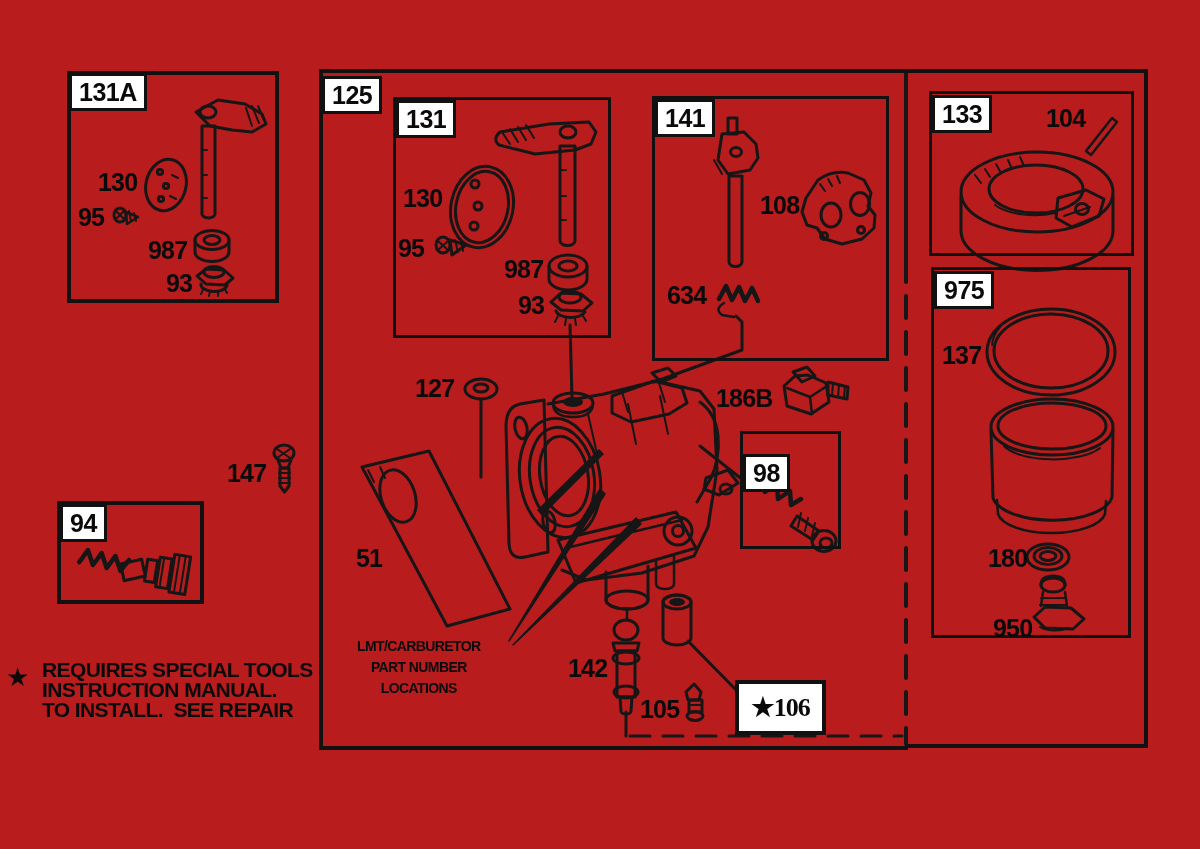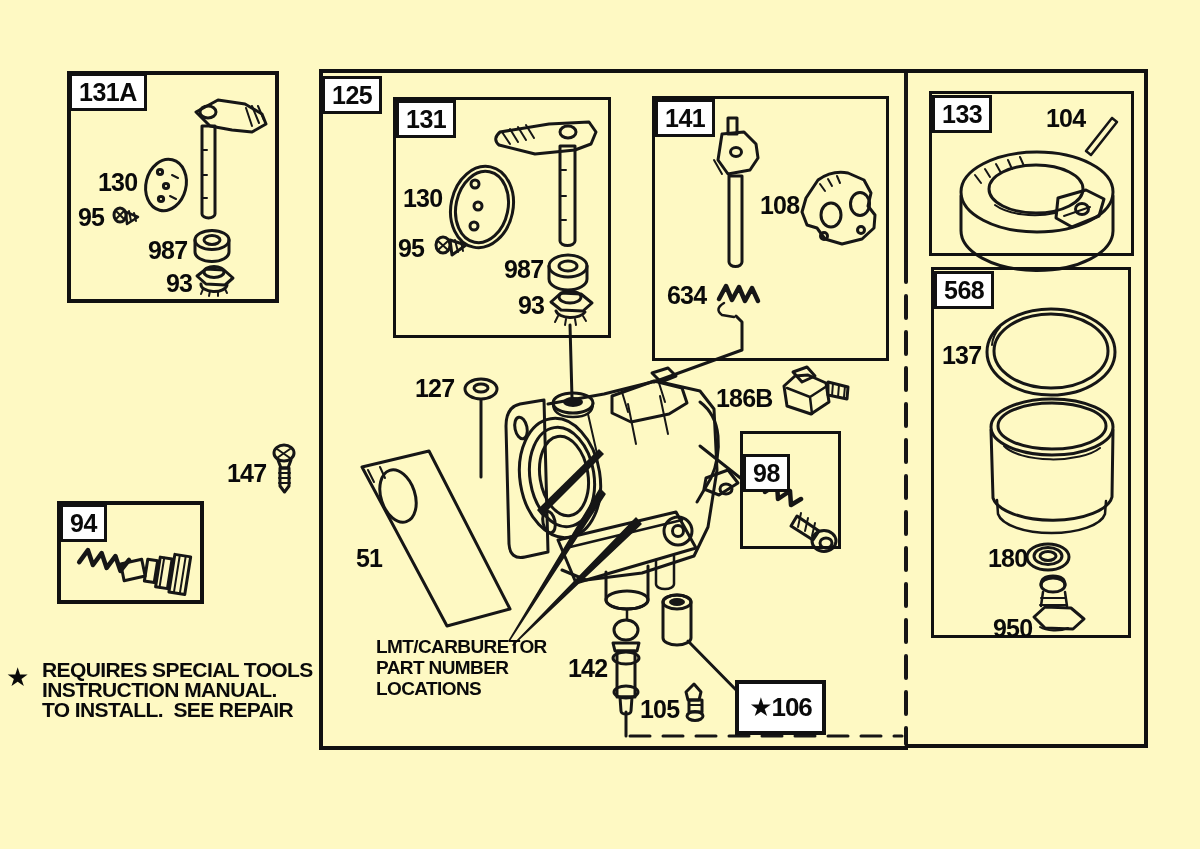--- a/index.html
+++ b/index.html
@@ -1,42 +1,42 @@
 <!DOCTYPE html>
 <html><head>
 <meta charset="utf-8">
 <style>
   html,body{margin:0;padding:0;background:#e8e8e8;}
   .stage{
-    position:relative;width:1200px;height:849px;background:#fef9c3;
+    position:relative;width:1200px;height:849px;background:#b91c1c;
     font-family:"Liberation Sans","DejaVu Sans",sans-serif;color:#0a0a0a;overflow:hidden;
   }
   .stage svg{position:absolute;left:0;top:0;}
   .box{position:absolute;border:4px solid #111;box-sizing:border-box;}
   .box.thin{border-width:3.5px;}
   .bl{ 
     position:absolute;border:3.5px solid #111;background:#fff;
     font-weight:bold;font-size:25px;line-height:1;padding:4px 7px 3px 7px;
     white-space:nowrap;letter-spacing:-0.5px;z-index:5;
   }
   .pl{ 
     position:absolute;font-weight:bold;font-size:25px;line-height:1;
     white-space:nowrap;letter-spacing:-0.8px;z-index:4;
   }
   .caption{
-    position:absolute;left:376px;top:636px;font-weight:bold;font-size:19px;
-    line-height:21px;letter-spacing:-0.6px;z-index:4;
+    position:absolute;left:357px;top:636px;font-weight:bold;font-size:14px;
+    line-height:21px;letter-spacing:-0.6px;z-index:4;text-align:center;
   }
   .footnote{position:absolute;left:6px;top:660px;z-index:4;}
   .footnote .star{position:absolute;left:0;top:2px;font-size:26px;font-weight:bold;}
   .footnote .ftext{margin-left:36px;font-weight:bold;font-size:21px;line-height:20px;letter-spacing:-0.6px;}
   .starbox{
     position:absolute;left:735px;top:680px;width:91px;height:55px;border:4px solid #111;
     box-sizing:border-box;display:flex;align-items:center;justify-content:center;
-    font-weight:bold;font-size:26px;letter-spacing:-1px;background:#fff;z-index:5;
+    font-weight:bold;font-size:26px;letter-spacing:-1px;background:#fff;z-index:5;font-family:Liberation Serif, serif;
   }
 </style>
 </head>
 <body>
 
 <div class="stage">
 
   <svg width="1200" height="849" viewBox="0 0 1200 849">
     <g stroke="#161616" fill="none" stroke-width="3" stroke-linecap="round" stroke-linejoin="round">
 
@@ -288,21 +288,21 @@
   <div class="box thin" style="left:929px;top:91px;width:205px;height:165px;"></div>
   <div class="box thin" style="left:931px;top:267px;width:200px;height:371px;"></div>
 
   <div class="bl" style="left:69px;top:73px;">131A</div>
   <div class="bl" style="left:322px;top:76px;">125</div>
   <div class="bl" style="left:396px;top:100px;">131</div>
   <div class="bl" style="left:655px;top:99px;">141</div>
   <div class="bl" style="left:743px;top:434px;margin-top:20px;">98</div>
   <div class="bl" style="left:60px;top:504px;">94</div>
   <div class="bl" style="left:932px;top:95px;">133</div>
-  <div class="bl" style="left:934px;top:271px;">568</div>
+  <div class="bl" style="left:934px;top:271px;">975</div>
   <div class="starbox">★106</div>
 
   <div class="pl" style="left:98px;top:170px;">130</div>
   <div class="pl" style="left:78px;top:205px;">95</div>
   <div class="pl" style="left:148px;top:238px;">987</div>
   <div class="pl" style="left:166px;top:271px;">93</div>
 
   <div class="pl" style="left:403px;top:186px;">130</div>
   <div class="pl" style="left:398px;top:236px;">95</div>
   <div class="pl" style="left:504px;top:257px;">987</div>

